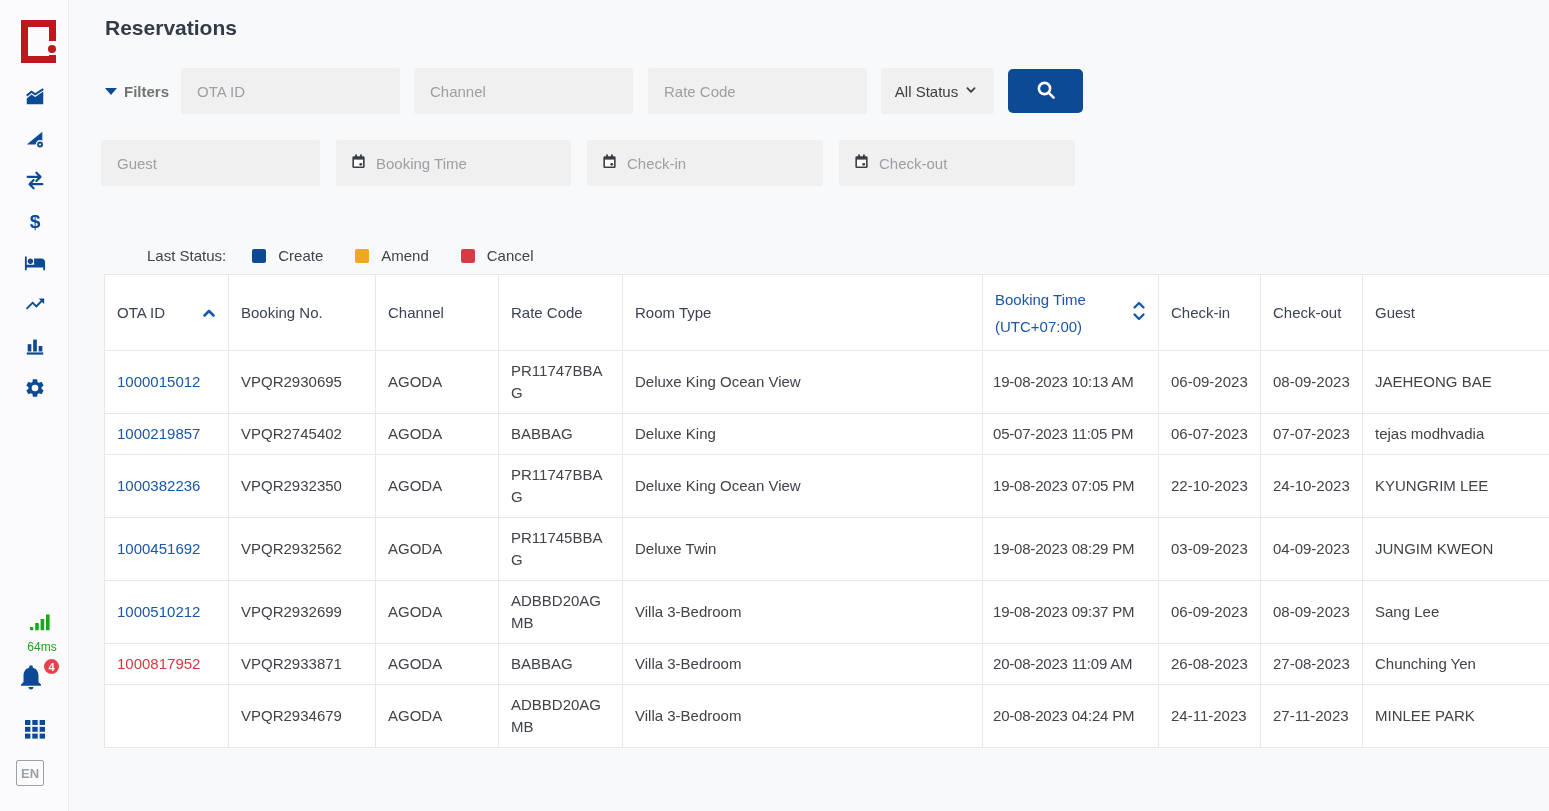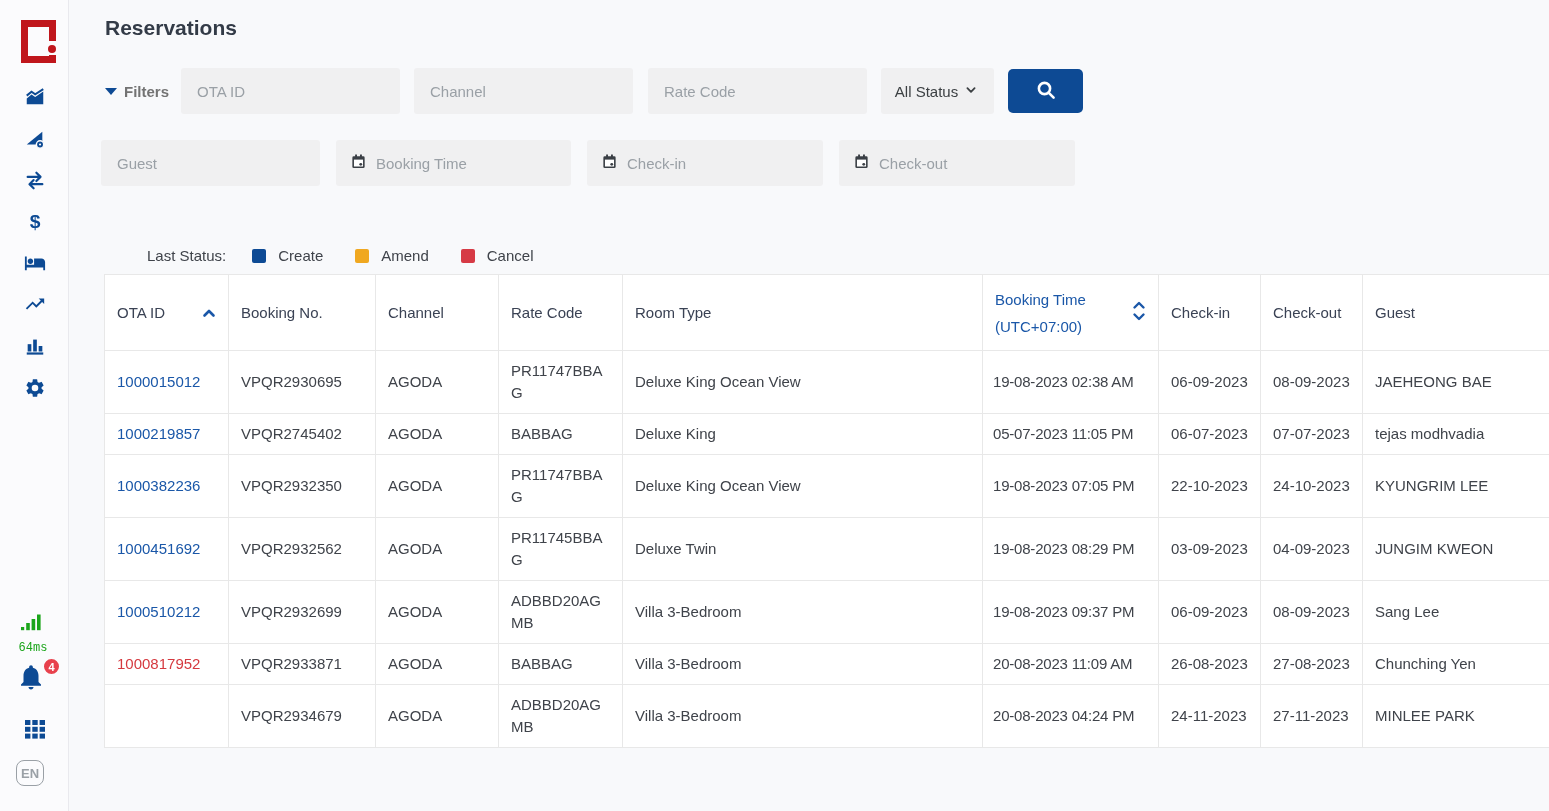--- a/index.html
+++ b/index.html
@@ -8,28 +8,28 @@
 
   
   .sidebar { position:absolute; left:0; top:0; width:69px; height:811px;
              background:#fbfbfd; border-right:1px solid #e9e9ee; }
   .logo { position:absolute; left:21px; top:20px; width:35px; height:43px; cursor:pointer; }
   .logo .frame { position:absolute; inset:0; border:7px solid #c0161c; }
   .logo .notch { position:absolute; right:0; top:21px; width:8px; height:14px; background:#fbfbfd; }
   .logo .dot   { position:absolute; right:0; top:25px; width:8px; height:8px; border-radius:50%; background:#c0161c; }
   .nav-ic { position:absolute; left:0; width:69px; display:flex; justify-content:center; cursor:pointer; }
   .nav-ic svg { display:block; }
-  .latency-wrap { position:absolute; left:8px; top:610px; width:50px; text-align:center;font-family:Liberation Mono, monospace; }
+  .latency-wrap { position:absolute; left:17px; top:610px; width:50px; text-align:center; }
   .latency-label { color:#1ba51b; font-size:12px; margin-top:2px; }
   .bell-wrap { position:absolute; left:16px; top:662px; width:40px; height:34px; cursor:pointer; }
   .badge { position:absolute; right:-5px; top:-5px; min-width:19px; height:19px; border-radius:50%;
            background:#e8414d; border:2px solid #fbfbfd; color:#fff; font-size:11px; font-weight:bold;
            display:flex; align-items:center; justify-content:center; }
   .lang-box { position:absolute; left:16px; top:760px; width:28px; height:26px; border:1px solid #9aa0a6;
-              border-radius:8px; color:#9aa0a6; font-size:13px; font-weight:bold;
+              border-radius:2px; color:#9aa0a6; font-size:13px; font-weight:bold;
               display:flex; align-items:center; justify-content:center; cursor:pointer; }
 
   
   .page-title { position:absolute; left:105px; top:16px; font-size:21px; font-weight:bold; color:#333b47; }
   .filters-toggle { position:absolute; left:105px; top:83px; display:flex; align-items:center; gap:7px;
                     cursor:pointer; }
   .caret-down { width:0; height:0; border-left:6px solid transparent; border-right:6px solid transparent;
                 border-top:7px solid #0d4a94; }
   .filters-toggle .lbl { color:#737373; font-weight:bold; font-size:15px; }
   .f-input { position:absolute; height:46px; background:#f0f0f1; border:none; border-radius:3px;
@@ -314,21 +314,21 @@
         <th>Guest</th>
       </tr>
     </thead>
     <tbody>
         <tr>
     <td><a class="ota-link create">1000015012</a></td>
     <td>VPQR2930695</td>
     <td>AGODA</td>
     <td class="wrap">PR11747BBAG</td>
     <td>Deluxe King Ocean View</td>
-    <td class="bt">19-08-2023 02:38 AM</td>
+    <td class="bt">19-08-2023 10:13 AM</td>
     <td class="date">06-09-2023</td>
     <td class="date">08-09-2023</td>
     <td class="nowrap">JAEHEONG BAE</td>
   </tr>
         <tr>
     <td><a class="ota-link create">1000219857</a></td>
     <td>VPQR2745402</td>
     <td>AGODA</td>
     <td class="wrap">BABBAG</td>
     <td>Deluxe King</td>

